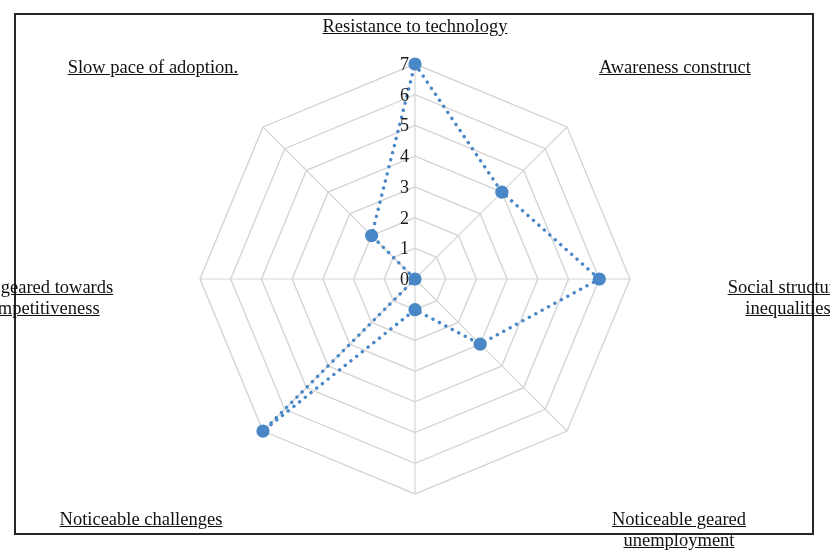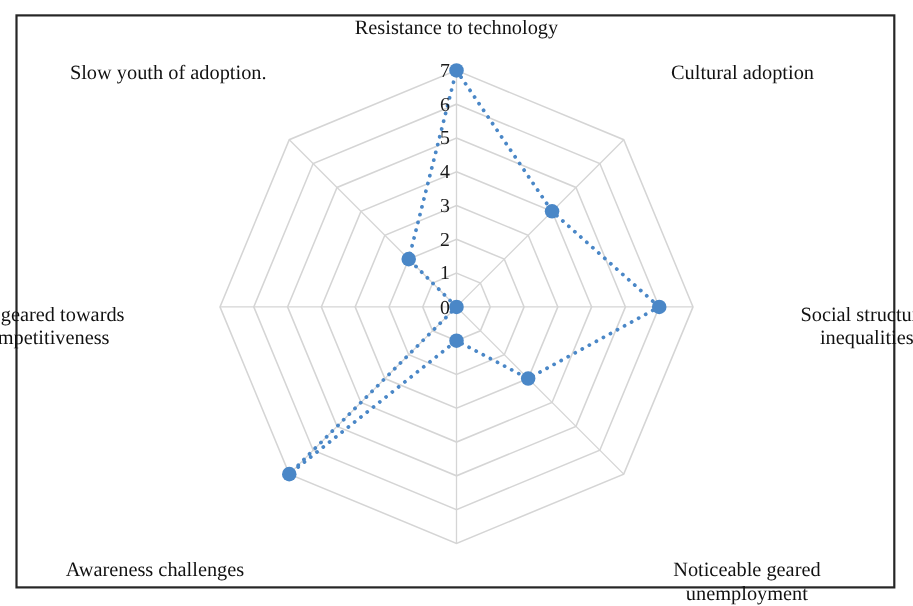--- a/index.html
+++ b/index.html
@@ -1,19 +1,19 @@
 <!DOCTYPE html>
 <html><head>
 <meta charset="utf-8">
 <style>
   html,body{margin:0;padding:0;background:#ffffff;}
   body{width:830px;height:551px;font-family:"Liberation Serif",serif;overflow:hidden;}
   #frame{position:absolute;left:14px;top:13px;width:800px;height:522px;border:2px solid #262626;box-sizing:border-box;background:#fff;}
   #chart{position:absolute;left:0;top:0;width:800px;height:522px;}
-  .axis-label{position:absolute;color:#111;font-size:18.5px;line-height:21px;text-align:center;white-space:pre-line;font-family:"Liberation Serif",serif;}
+  .axis-label{position:absolute;color:#111;font-size:18.5px;line-height:21px;text-align:center;white-space:pre-line;font-family:"Liberation Serif",serif;text-decoration:underline;}
   .tick{position:absolute;color:#1a1a1a;font-size:18px;line-height:18px;text-align:right;font-family:"Liberation Serif",serif;}
 </style>
 </head>
 <body>
 
 <div id="frame">
   <svg id="chart" viewBox="0 0 800 522">
     <g id="grid-rings">
         <polygon points="399.00,233.29 420.72,242.28 429.71,264.00 420.72,285.72 399.00,294.71 377.28,285.72 368.29,264.00 377.28,242.28" fill="none" stroke="#d5d5d5" stroke-width="1.4"></polygon>
         <polygon points="399.00,202.57 442.44,220.56 460.43,264.00 442.44,307.44 399.00,325.43 355.56,307.44 337.57,264.00 355.56,220.56" fill="none" stroke="#d5d5d5" stroke-width="1.4"></polygon>
@@ -42,29 +42,29 @@
         <circle cx="583.29" cy="264.00" r="6.6" fill="#4a87c7"></circle>
         <circle cx="464.15" cy="329.15" r="6.6" fill="#4a87c7"></circle>
         <circle cx="399.00" cy="294.71" r="6.6" fill="#4a87c7"></circle>
         <circle cx="246.97" cy="416.03" r="6.6" fill="#4a87c7"></circle>
         <circle cx="399.00" cy="264.00" r="6.6" fill="#4a87c7"></circle>
         <circle cx="355.56" cy="220.56" r="6.6" fill="#4a87c7"></circle>
       </g>
   </svg>
   <div id="labels">
       <div class="axis-label" style="width: 260px; left: 269px; top: 1px;">Resistance to technology</div>
-      <div class="axis-label" style="width: 220px; left: 549.028px; top: 41.972px;">Cultural adoption</div>
+      <div class="axis-label" style="width: 220px; left: 549.028px; top: 41.972px;">Awareness construct</div>
       <div class="axis-label" style="width: 200px; left: 672px; top: 262px;">Social structural
 inequalities</div>
       <div class="axis-label" style="width: 200px; left: 563.028px; top: 494.028px;">Noticeable geared
 unemployment</div>
-      <div class="axis-label" style="width: 240px; left: 4.97204px; top: 494.028px;">Awareness challenges</div>
+      <div class="axis-label" style="width: 240px; left: 4.97204px; top: 494.028px;">Noticeable challenges</div>
       <div class="axis-label" style="width: 220px; left: -86px; top: 262px;">I4.0 geared towards
 competitiveness</div>
-      <div class="axis-label" style="width: 260px; left: 6.97204px; top: 41.972px;">Slow youth of adoption.</div>
+      <div class="axis-label" style="width: 260px; left: 6.97204px; top: 41.972px;">Slow pace of adoption.</div>
     </div>
   <div id="ticks">
       <div class="tick" style="width: 26px; left: 367px; top: 255px;">0</div>
       <div class="tick" style="width: 26px; left: 367px; top: 224.286px;">1</div>
       <div class="tick" style="width: 26px; left: 367px; top: 193.571px;">2</div>
       <div class="tick" style="width: 26px; left: 367px; top: 162.857px;">3</div>
       <div class="tick" style="width: 26px; left: 367px; top: 132.143px;">4</div>
       <div class="tick" style="width: 26px; left: 367px; top: 101.429px;">5</div>
       <div class="tick" style="width: 26px; left: 367px; top: 70.7143px;">6</div>
       <div class="tick" style="width: 26px; left: 367px; top: 40px;">7</div>

